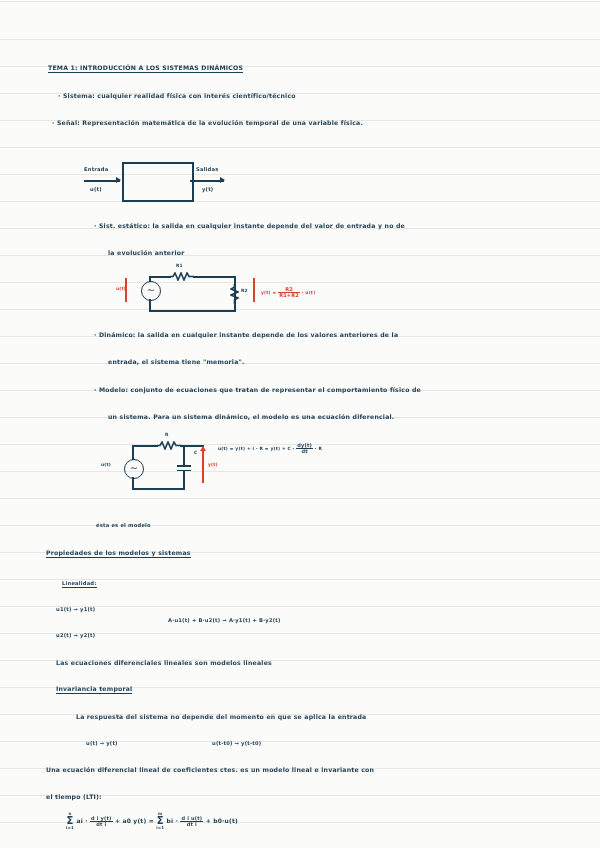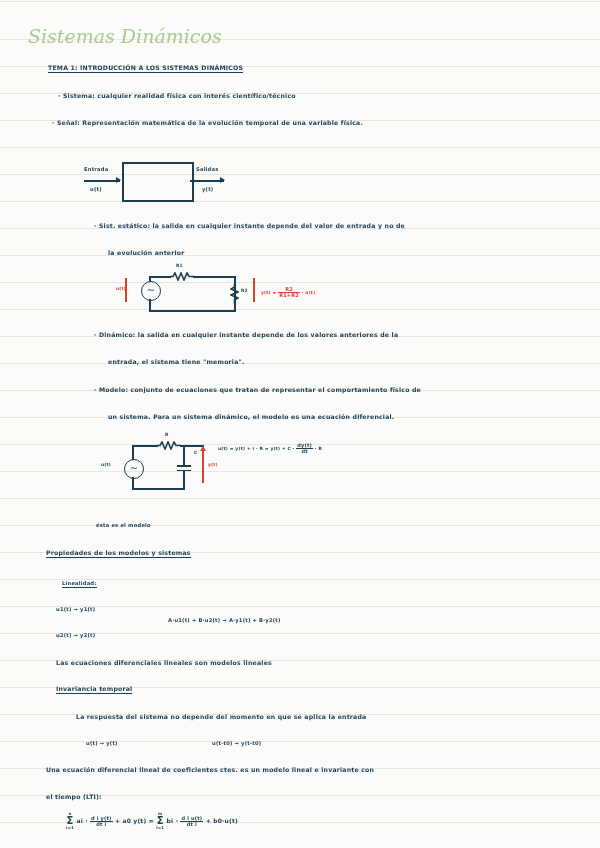--- a/index.html
+++ b/index.html
@@ -84,21 +84,20 @@
   .sum .sig{display:block;font-size:10px;}
   .sum .bot{display:block;font-size:4px;}
 </style>
 </head>
 <body>
 
 <div id="paper"></div>
 
 <div id="sheet">
 
-  <div class="title" style="left:28px;top:25px;font-size:19px;">Sistemas Dinámicos</div>
 
   <div class="hw sm u" style="left:48px;top:64px;">TEMA 1: INTRODUCCIÓN A LOS SISTEMAS DINÁMICOS</div>
 
   <div class="hw sm" style="left:58px;top:92px;">· Sistema: cualquier realidad física con interés científico/técnico</div>
 
   <div class="hw sm" style="left:52px;top:119px;">· Señal: Representación matemática de la evolución temporal de una variable física.</div>
 
   <div>
     <div class="box" style="left:122px;top:162px;width:68px;height:36px;"></div>
     <div class="hline" style="left:84px;top:180px;width:36px;"></div>

